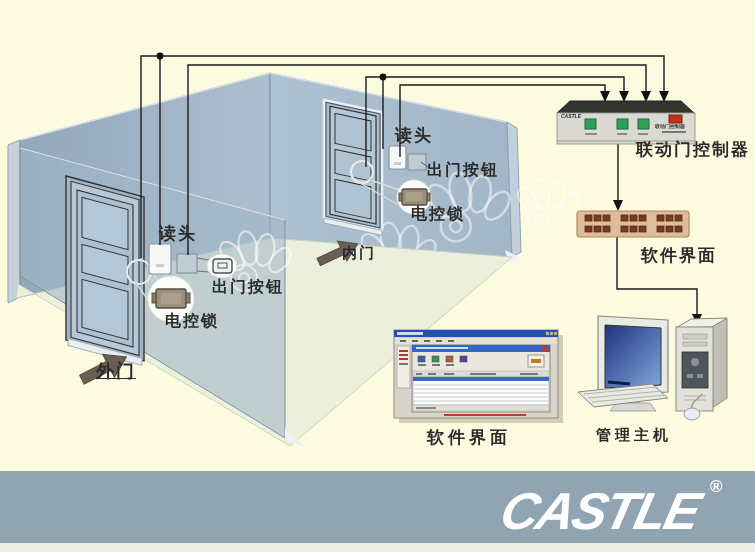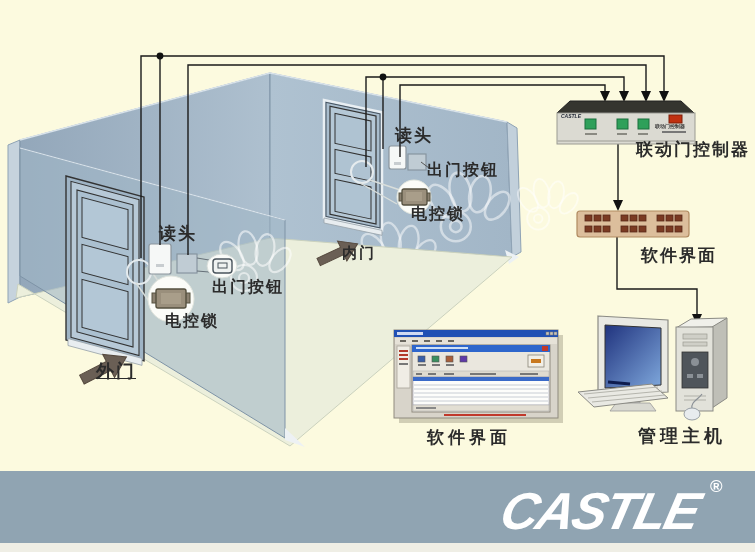--- a/index.html
+++ b/index.html
@@ -13,21 +13,21 @@
   .lbl-exit-o{left:212px;top:279px;font-size:16px;}
   .lbl-lock-o{left:165px;top:313px;font-size:16px;}
   .lbl-door-o{left:96px;top:362px;font-size:18px;text-decoration:underline;}
   .lbl-reader-i{left:395px;top:127px;font-size:17px;}
   .lbl-exit-i{left:427px;top:162px;font-size:16px;}
   .lbl-lock-i{left:411px;top:206px;font-size:16px;}
   .lbl-door-i{left:342px;top:245px;font-size:15px;}
   .lbl-ctrl{left:636px;top:141px;font-size:17px;}
   .lbl-switch{left:641px;top:247px;font-size:17px;}
   .lbl-soft{left:427px;top:429px;font-size:17px;letter-spacing:4px;}
-  .lbl-host{left:638px;top:427px;font-size:18px;letter-spacing:4px;text-align:right;}
+  .lbl-host{left:596px;top:427px;font-size:15px;letter-spacing:4px;text-align:right;}
   .ctl-brand{position:absolute;left:561px;top:113px;font-size:5px;font-weight:bold;
              font-style:italic;color:#1d2433;letter-spacing:0;}
   .ctl-face{position:absolute;left:655px;top:123px;font-size:5px;font-weight:bold;
             color:#333;letter-spacing:0;}
   .banner{position:absolute;left:0;top:471px;width:755px;height:72px;background:#90A4B2;}
   .banner-title{position:absolute;left:30px;top:14px;color:#fff;font-size:39px;
                 font-weight:bold;letter-spacing:8px;white-space:nowrap;}
   .logo{position:absolute;left:502px;top:10px;color:#fff;font-size:52px;font-weight:800;
         font-style:italic;transform:skewX(-13deg);letter-spacing:-2px;white-space:nowrap;}
   .regmark{position:absolute;left:710px;top:6px;color:#fff;font-size:17px;font-weight:bold;}

